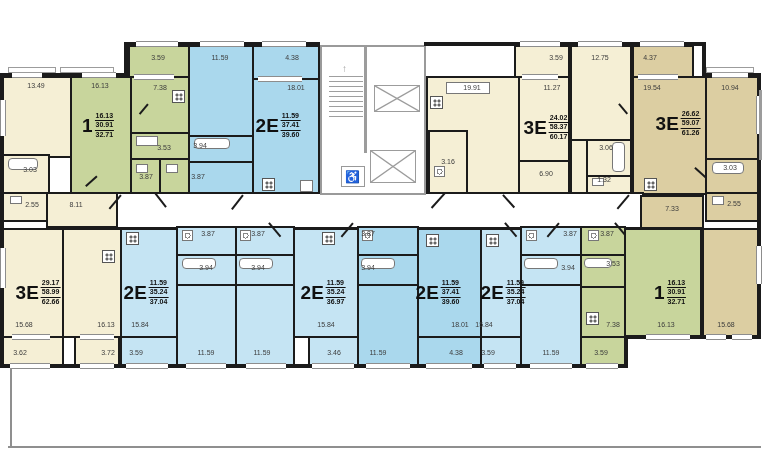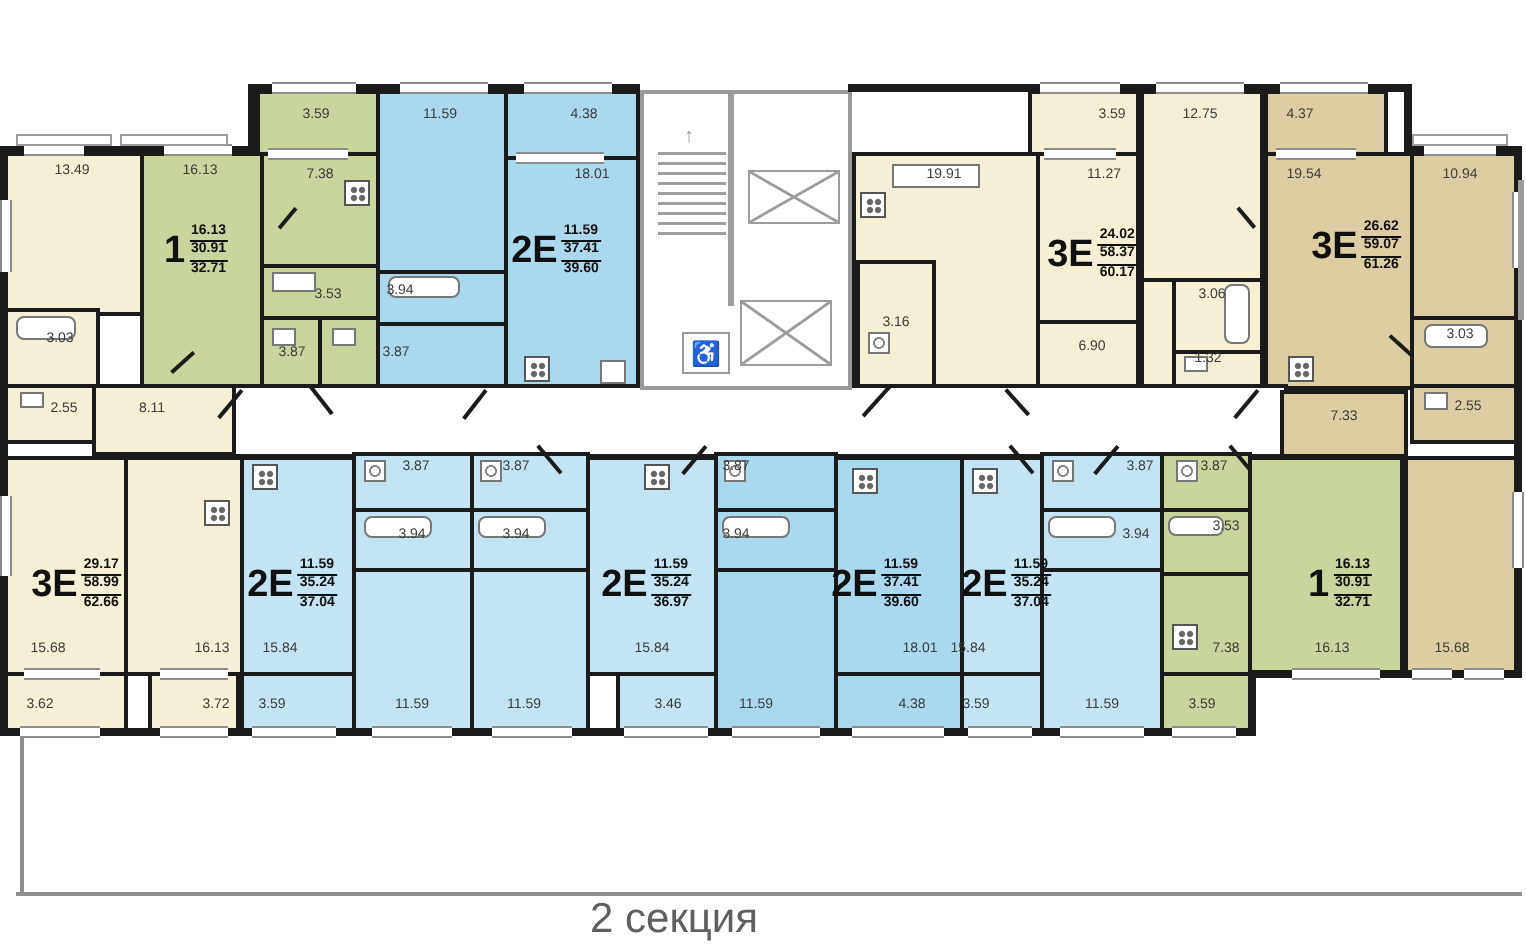--- a/index.html
+++ b/index.html
@@ -365,15 +365,14 @@
     <span class="t">1</span>
     <span class="a">
         <span>16.13</span>
         <span>30.91</span>
         <span>32.71</span>
       </span>
   </div>
 
   <div class="divider" style="left:10px;top:368px;width:1.5px;height:78px"></div>
   <div class="divider" style="left:8px;top:446px;width:753px;height:1.5px"></div>
-  <div class="section-label" style="left:295px;top:448px">2 секция</div>
 
 </div>
 
 </body></html>

